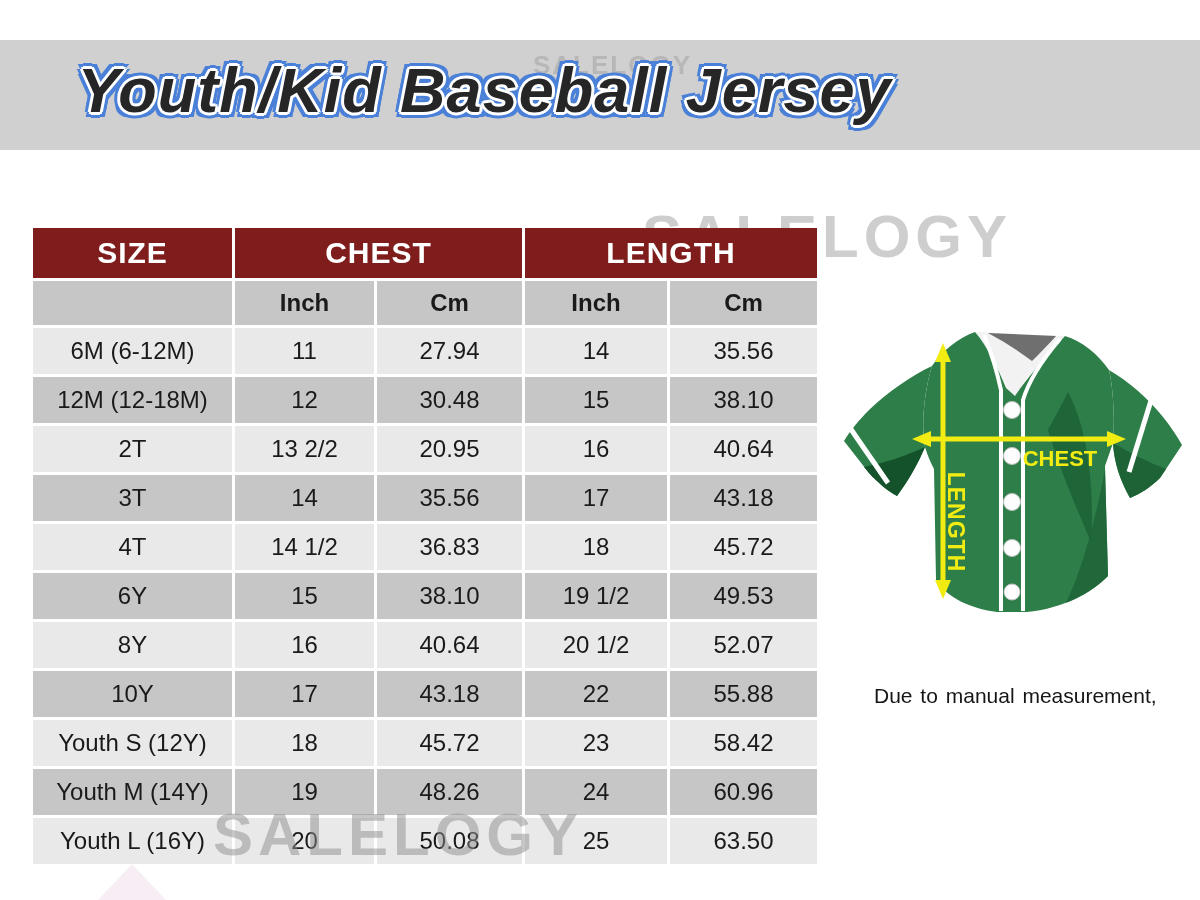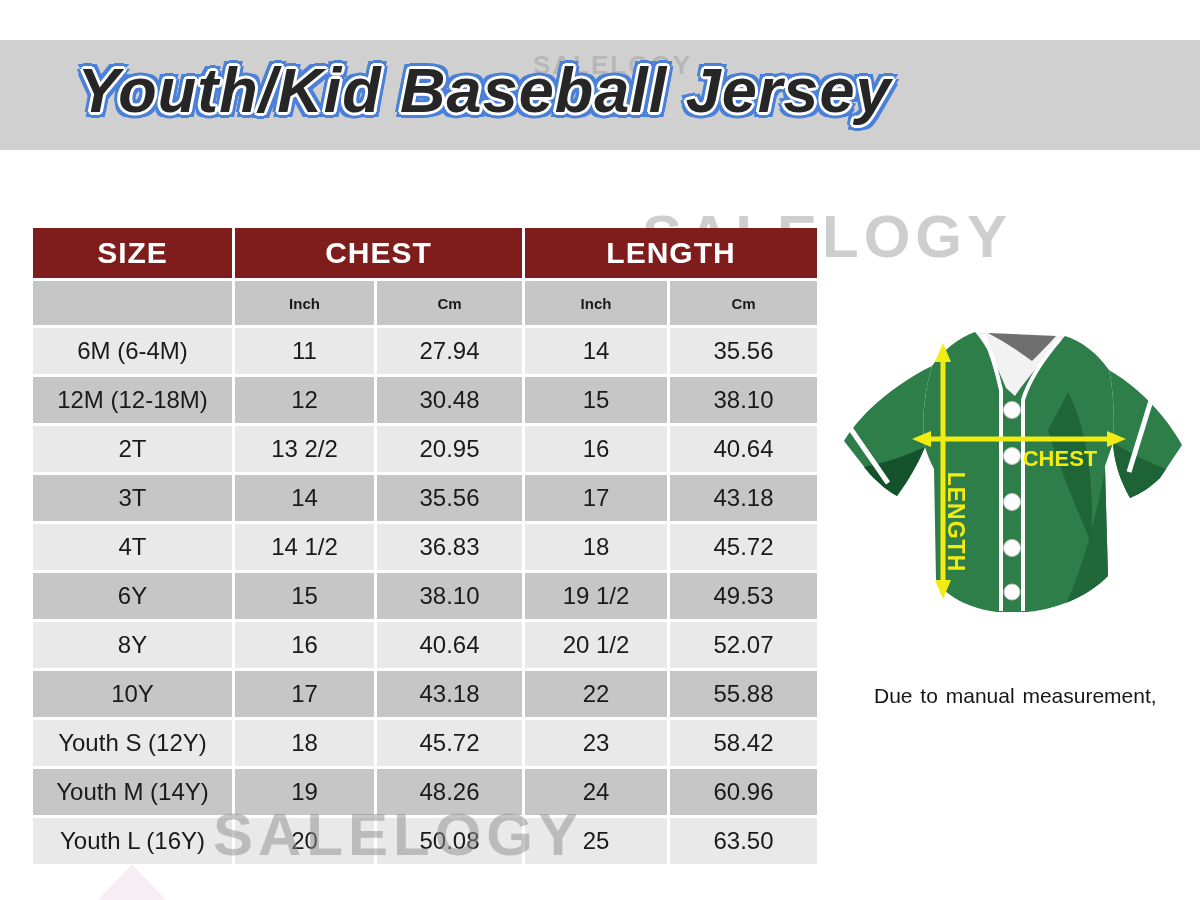--- a/index.html
+++ b/index.html
@@ -38,21 +38,21 @@
     position:absolute;left:30px;top:225px;z-index:2;
     border-collapse:separate;border-spacing:3px;
   }
   .size-table th,.size-table td{text-align:center;vertical-align:middle;padding:0;}
   .size-table th.black{
     background:#7f1d1d;color:#ffffff;
     font-size:30px;font-weight:bold;letter-spacing:1px;height:50px;
   }
   .size-table tr.units td{
     background:#c6c6c6;color:#1a1a1a;
-    font-size:15px;font-weight:bold;height:44px;
+    font-size:24px;font-weight:bold;height:44px;
   }
   .size-table tbody td{font-size:24px;color:#1a1a1a;height:46px;}
   .size-table tbody tr.light td{background:#e9e9e9;}
   .size-table tbody tr.dark td{background:#c6c6c6;}
   
   .jersey{position:absolute;left:836px;top:330px;z-index:3;}
   
   .note{
     position:absolute;left:874px;top:658px;z-index:3;
     font-size:21px;color:#161616;line-height:1.4;word-spacing:2px;margin-top:23px;
@@ -91,21 +91,21 @@
     <tr class="units">
       <td></td>
       <td>Inch</td>
       <td>Cm</td>
       <td>Inch</td>
       <td>Cm</td>
     </tr>
   </thead>
   <tbody>
       <tr class="light">
-        <td>6M (6-4M)</td>
+        <td>6M (6-12M)</td>
         <td>11</td>
         <td>27.94</td>
         <td>14</td>
         <td>35.56</td>
       </tr>
       <tr class="dark">
         <td>12M (12-18M)</td>
         <td>12</td>
         <td>30.48</td>
         <td>15</td>

